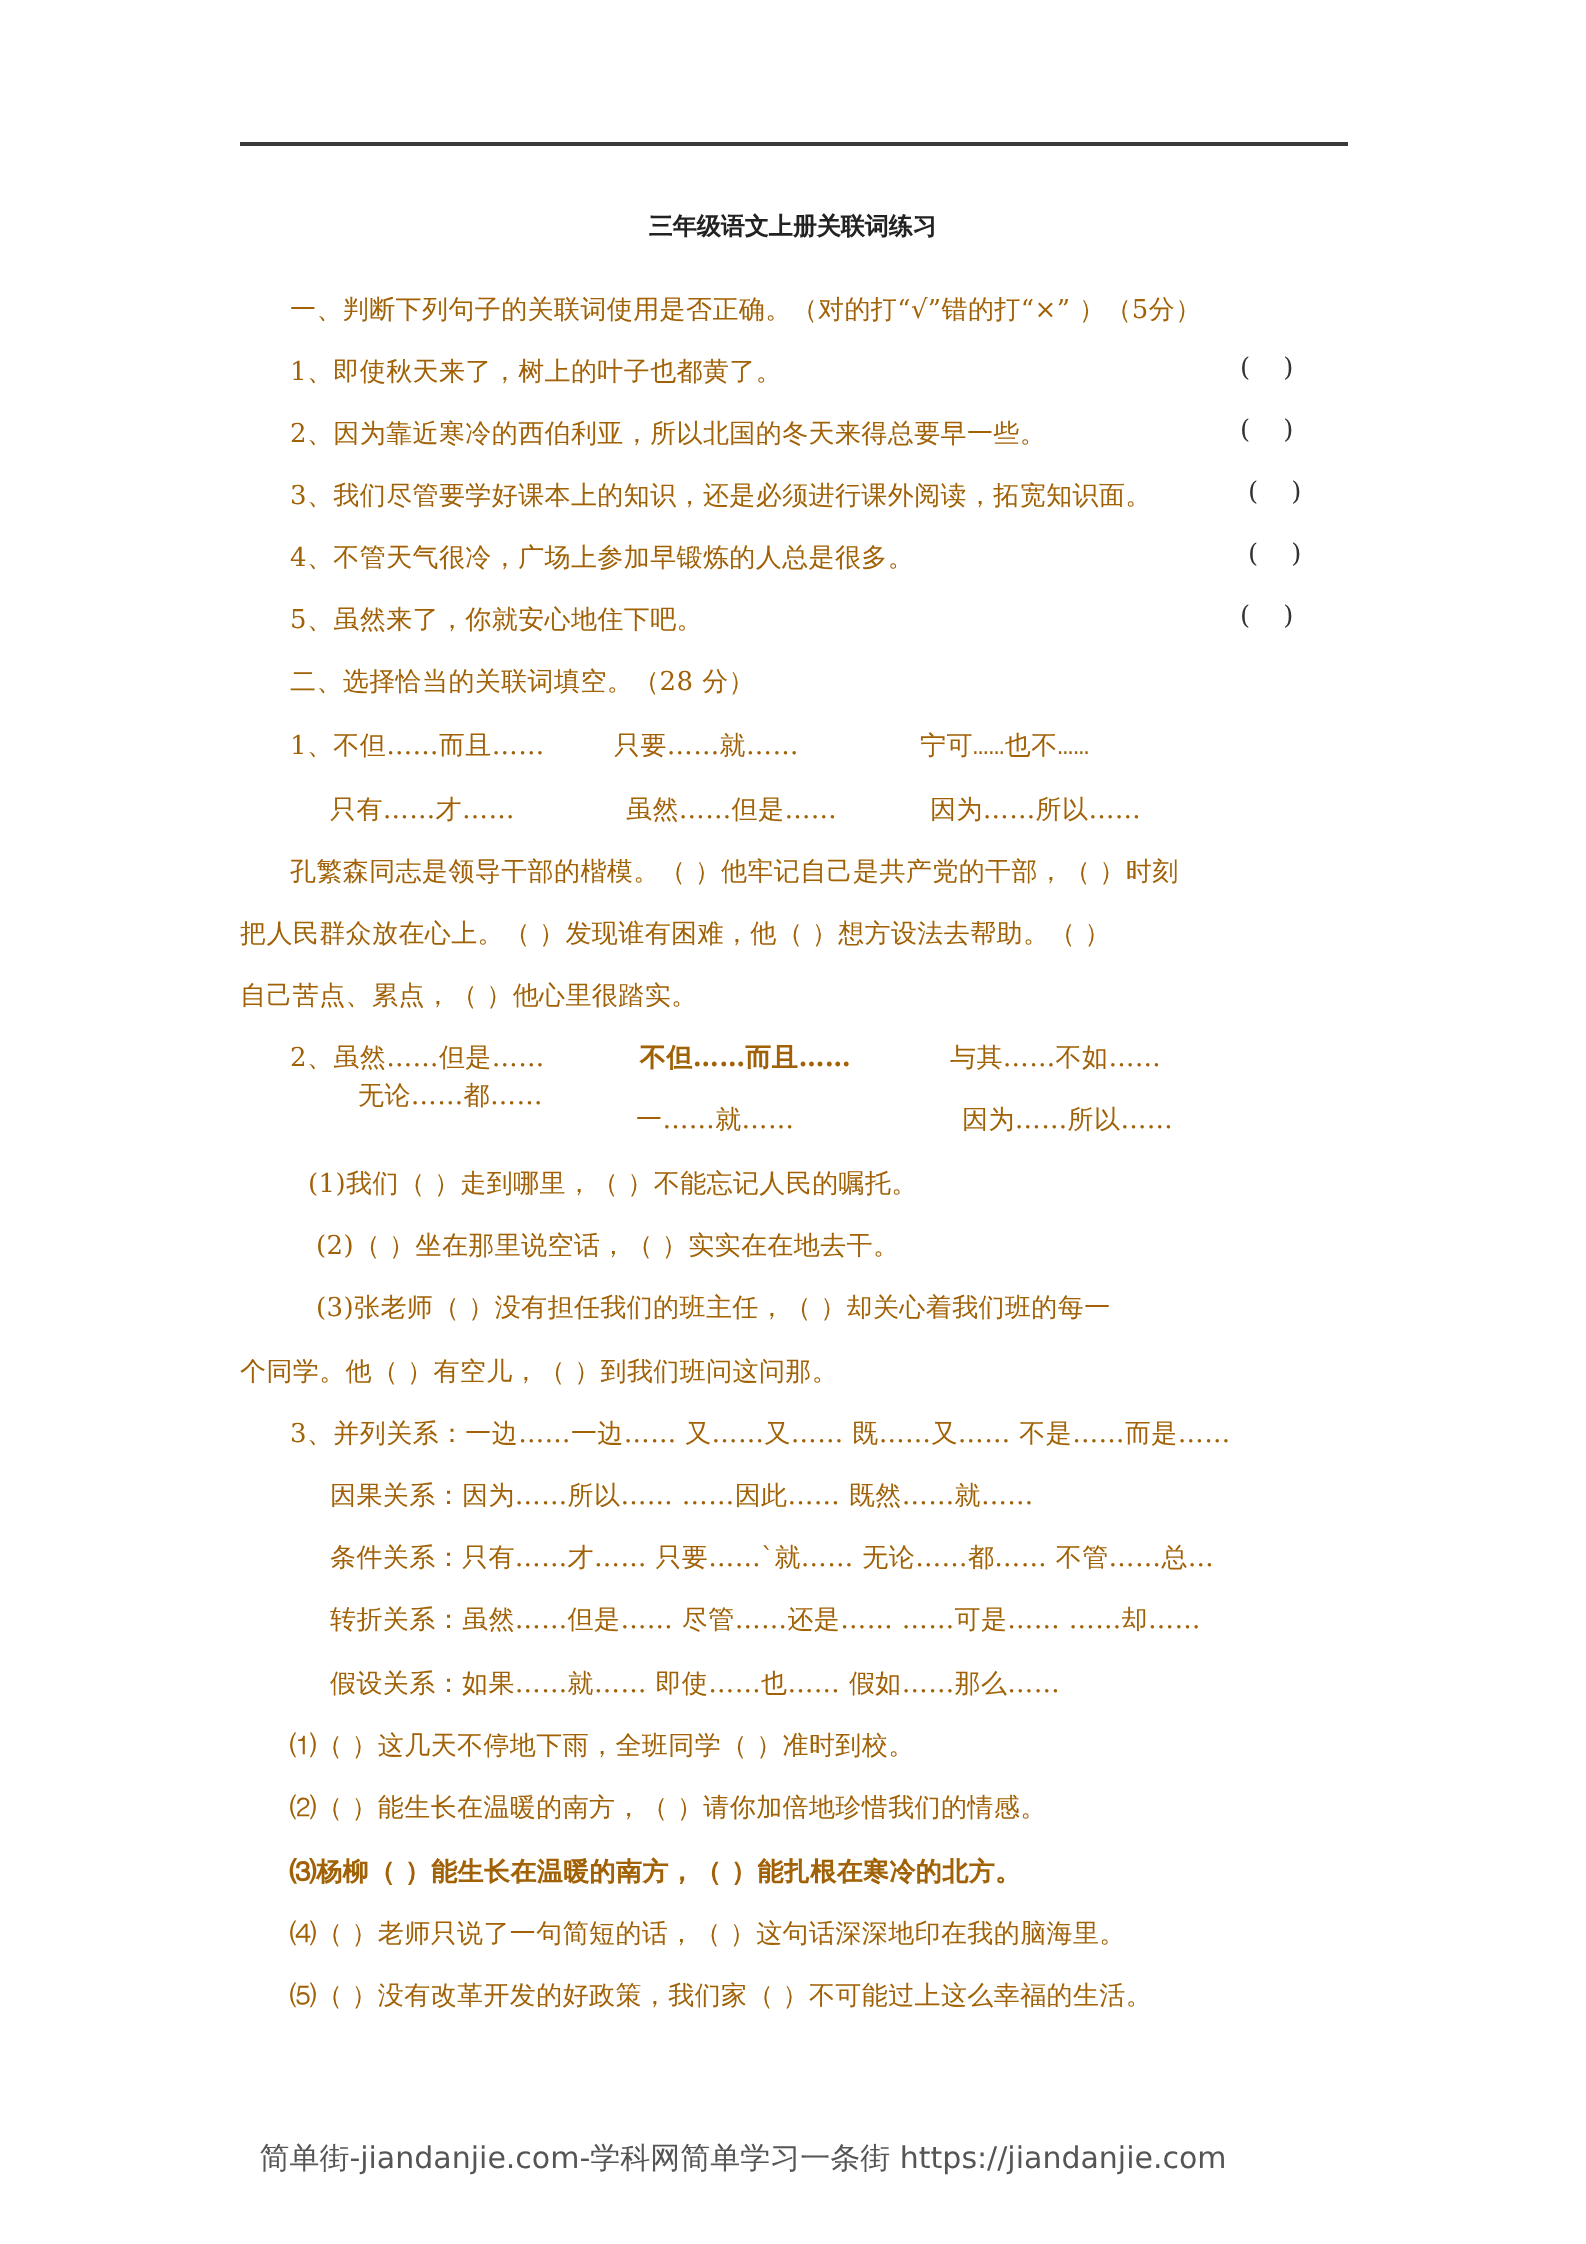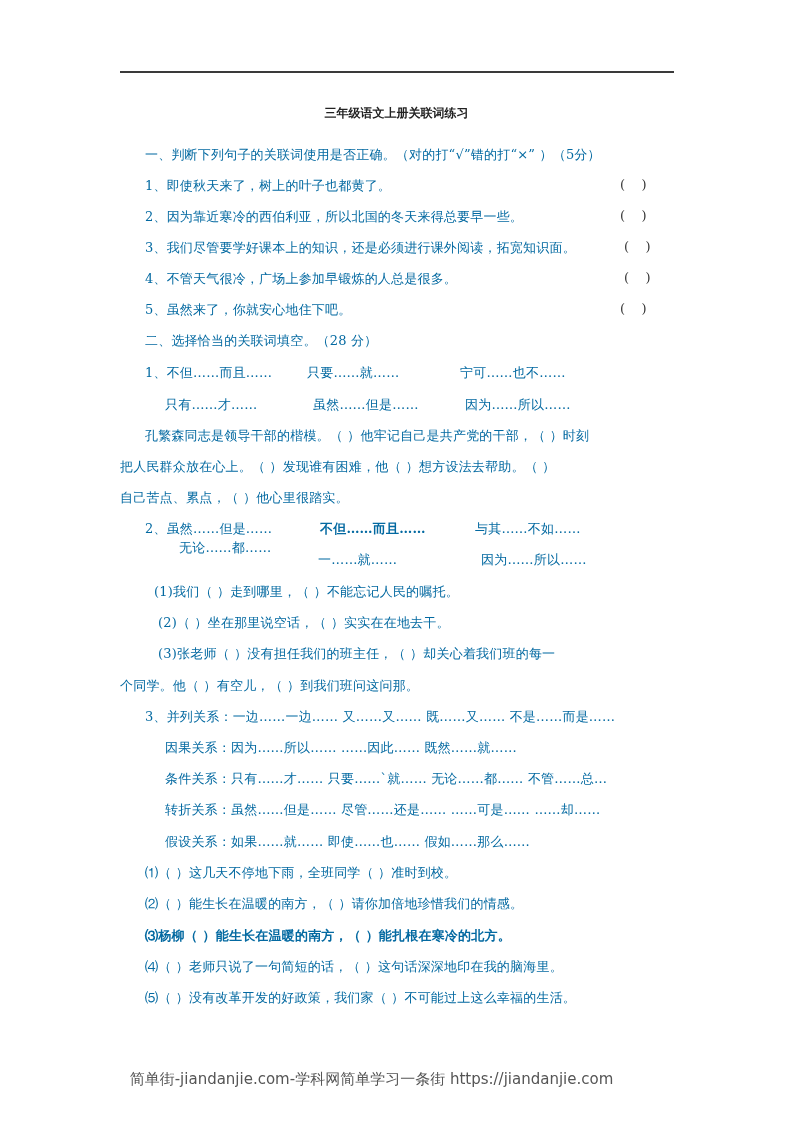--- a/index.html
+++ b/index.html
@@ -7,21 +7,21 @@
     width: 793px; height: 1122px; position: relative; overflow: hidden;
     font-family: "DejaVu Serif", "Liberation Serif", serif;
     color: #2a2a2a;
   }
   .rule { position: absolute; left: 120px; top: 71px; width: 554px; height: 2px; background: #3a3a3a; }
   .title {
     position: absolute; left: 0; width: 793px; top: 105px; text-align: center;
     font-size: 12px; font-weight: bold; color: #222;
   }
   .line {
-    position: absolute; font-size: 13px; white-space: nowrap; color: #0369a1; letter-spacing: 0.2px;
+    position: absolute; font-size: 13px; white-space: nowrap; color: #a16207; letter-spacing: 0.2px;
   }
   .paren { position: absolute; font-size: 13px; color: #333; white-space: pre; }
   .footer {
     position: absolute; left: 0; width: 743px; top: 1070px; text-align: center;
     font-family: "DejaVu Sans", "Liberation Sans", sans-serif; font-size: 15px; color: #555;
   }
 </style>
 </head>
 <body>
 
@@ -43,21 +43,21 @@
 <div class="line" style="left:145px;top:270px;">4、不管天气很冷，广场上参加早锻炼的人总是很多。</div>
 <div class="paren" style="left:624px;top:270px;">(    )</div>
 
 <div class="line" style="left:145px;top:301px;">5、虽然来了，你就安心地住下吧。</div>
 <div class="paren" style="left:620px;top:301px;">(    )</div>
 
 <div class="line" style="left:145px;top:332px;">二、选择恰当的关联词填空。（28 分）</div>
 
 <div class="line" style="left:145px;top:364px;">1、不但……而且……</div>
 <div class="line" style="left:307px;top:364px;">只要……就……</div>
-<div class="line" style="left:460px;top:364px;">宁可……也不……</div>
+<div class="line" style="left:460px;top:364px;font-family:Liberation Mono, monospace;">宁可……也不……</div>
 
 <div class="line" style="left:165px;top:396px;">只有……才……</div>
 <div class="line" style="left:313px;top:396px;">虽然……但是……</div>
 <div class="line" style="left:465px;top:396px;">因为……所以……</div>
 
 <div class="line" style="left:145px;top:427px;">孔繁森同志是领导干部的楷模。（      ）他牢记自己是共产党的干部，（    ）时刻</div>
 <div class="line" style="left:120px;top:458px;">把人民群众放在心上。（    ）发现谁有困难，他（    ）想方设法去帮助。（     ）</div>
 <div class="line" style="left:120px;top:489px;">自己苦点、累点，（    ）他心里很踏实。</div>
 
 <div class="line" style="left:145px;top:520px;">2、虽然……但是……</div>

